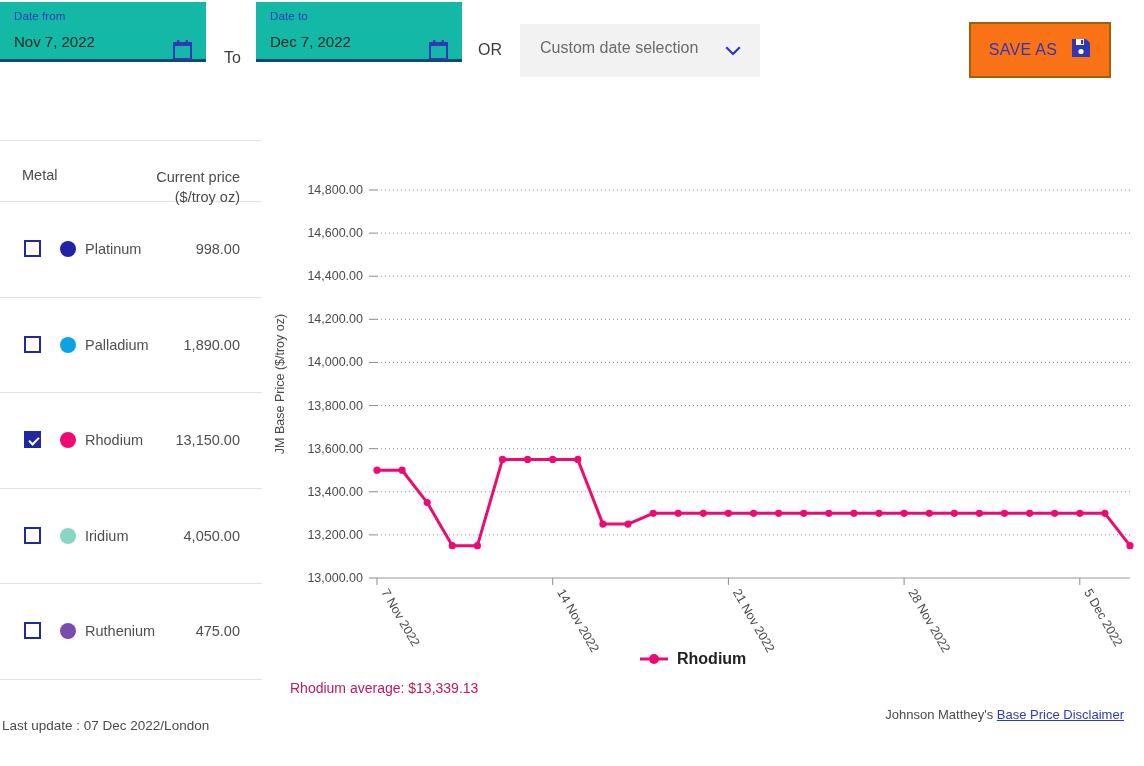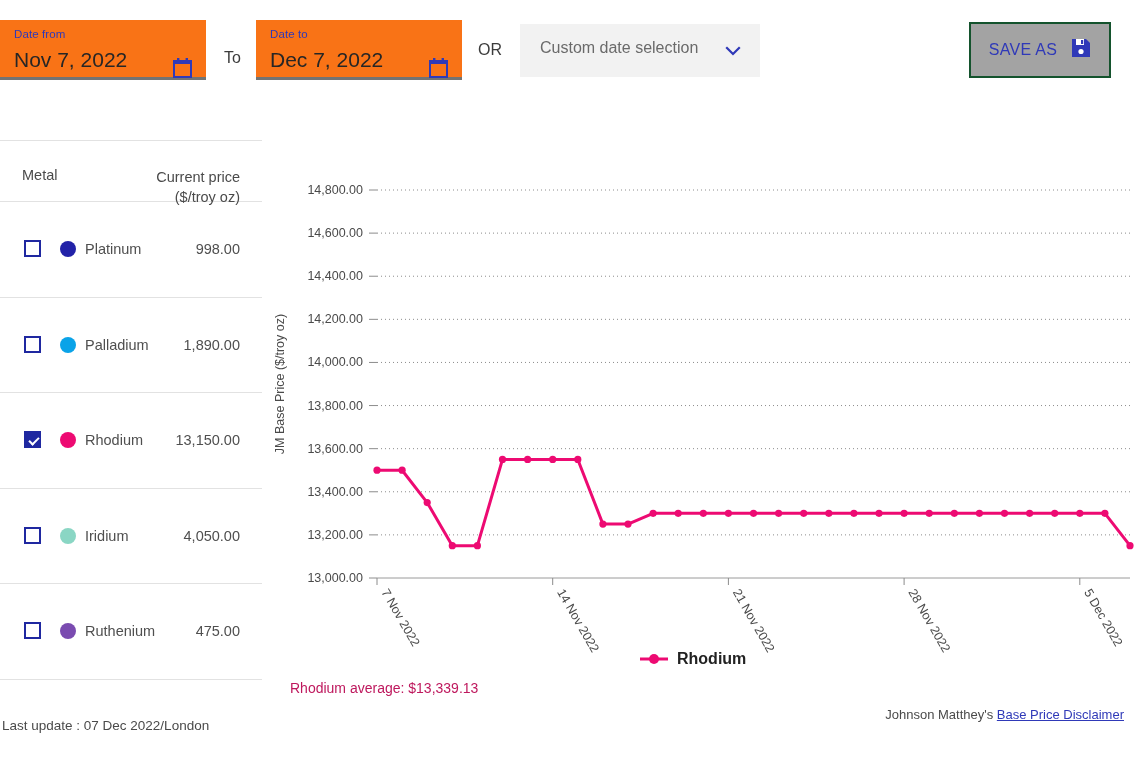--- a/index.html
+++ b/index.html
@@ -12,32 +12,32 @@
     overflow: hidden;
   }
 
   #app { position: relative; width: 1144px; height: 766px; }
 
   
   .toolbar {
     position: absolute; top: 0; left: 0; width: 1144px; height: 100px;
   }
   .date-field {
-    position: absolute; top: 20px; height: 60px; width: 206px;
-    background: #f97316;
-    border-bottom: 3px solid #737373;
+    position: absolute; top: 2px; height: 60px; width: 206px;
+    background: #14b8a6;
+    border-bottom: 3px solid #0c4a6e;
     padding: 7px 12px 0 14px;
   }
   .date-field.from { left: 0; }
   .date-field.to   { left: 256px; }
   .date-label {
     font-size: 11.5px; color: #2f39b8; letter-spacing: .1px; line-height: 14px;
   }
   .date-value {
-    font-size: 21px; color: #262626; margin-top: 9px; line-height: 20px;
+    font-size: 15px; color: #262626; margin-top: 9px; line-height: 20px;
   }
   .cal-icon {
     position: absolute; right: 14px; top: 38px;
     width: 19px; height: 20px;
   }
   .to-word {
     position: absolute; left: 224px; top: 41px;
     font-size: 16px; color: #3c3c3c; margin-top: 8px;
   }
   .or-word {
@@ -50,22 +50,22 @@
     padding: 15px 18px 0 20px;
     font-size: 16px; color: #6a6a6a;
     cursor: pointer;
   }
   .chev {
     position: absolute; right: 18px; top: 18px; width: 18px; height: 18px;
   }
   .save-as {
     position: absolute; right: 33px; top: 22px;
     width: 142px; height: 56px;
-    border: 2px solid #14532d;
-    background: #a3a3a3;
+    border: 2px solid #a16207;
+    background: #f97316;
     display: flex; align-items: center; justify-content: center; gap: 14px;
     cursor: pointer;
   }
   .save-as-label {
     font-size: 16px; color: #2f39b8; letter-spacing: .3px; font-weight: 400;
   }
 
   
   .metal-panel {
     position: absolute; left: 0; top: 140px; width: 262px;

